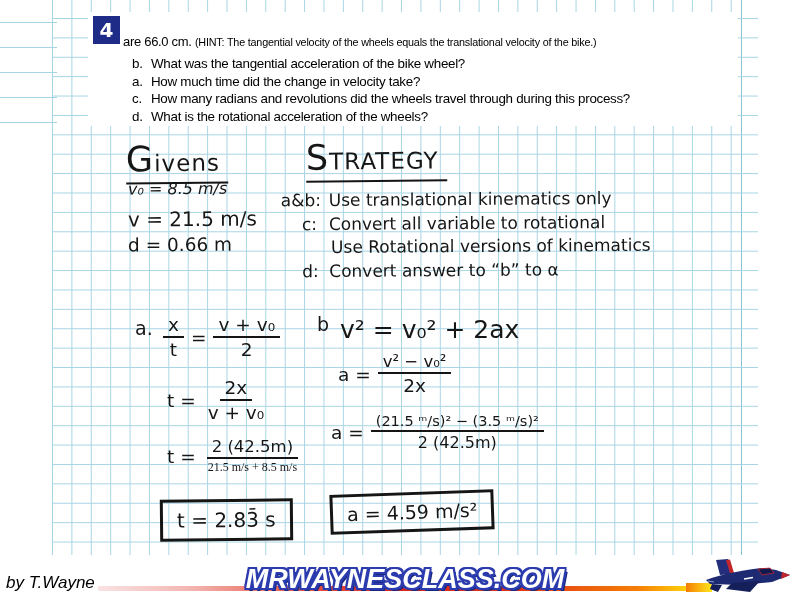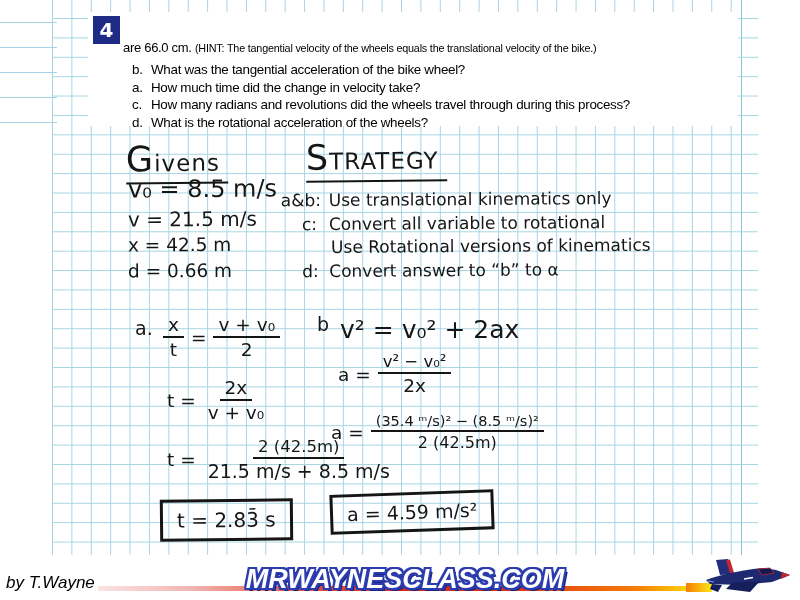--- a/index.html
+++ b/index.html
@@ -16,39 +16,39 @@
   .grid-stubs{position:absolute;left:0;top:22px;width:57px;height:104px;z-index:0;
     background-image:linear-gradient(to bottom,#a6d4e4 1px,transparent 1px);
     background-size:100% 25px;}
   
   .problem-box{position:absolute;left:88px;top:12px;width:650px;height:114px;background:#fff;z-index:1;}
   .badge{position:absolute;left:93px;top:16px;width:27px;height:28px;background:#1e2b87;z-index:3;
     color:#fff;font-weight:bold;font-size:20px;line-height:28px;text-align:center;
     font-family:"DejaVu Sans",sans-serif;}
   .problem-text{position:absolute;left:123px;top:21px;width:622px;z-index:2;color:#000;}
   .p-line1{font-size:13px;letter-spacing:-0.4px;white-space:nowrap;}
-  .p-line2{font-size:13px;letter-spacing:-0.3px;white-space:nowrap;margin-top:19px;}
+  .p-line2{font-size:13px;letter-spacing:-0.3px;white-space:nowrap;margin-top:13px;}
   .p-hint{font-size:10.8px;letter-spacing:-0.2px;}
   .p-items{margin-top:6px;}
   .p-item{font-size:13.4px;letter-spacing:-0.3px;line-height:17.6px;white-space:nowrap;}
   .p-item .lbl{display:inline-block;margin-left:9px;width:19px;}
   
   .hand{font-family:"DejaVu Sans",sans-serif;color:#161616;z-index:2;position:absolute;}
   .hand-heading{font-size:23px;letter-spacing:1px;border-bottom:2px solid #141414;
     padding:0 8px 3px 0;transform:rotate(-0.6deg);}
   .hand-heading::first-letter{font-size:35px;}
   .given-line{line-height:26px;font-size:18.5px;white-space:nowrap;transform:rotate(-0.4deg);}
   .strat-row{line-height:23.5px;font-size:17px;white-space:nowrap;}
   .strat-row .lbl{display:inline-block;}
   .eq{display:flex;align-items:center;gap:7px;font-size:18.5px;white-space:nowrap;}
   .frac{display:inline-flex;flex-direction:column;align-items:center;vertical-align:middle;}
   .frac .num{padding:0 5px 1px 5px;border-bottom:2.2px solid #151515;}
   .frac .den{padding:1px 5px 0 5px;}
   .small-num .num{font-size:16.5px;text-align:center;}
-  .small-den .den{font-size:19px;}
+  .small-den .den{font-size:12px;font-family:Liberation Serif, serif;}
   .small-all .num{font-size:14.5px;}
   .small-all .den{font-size:16px;}
   .ans-box{border:3px solid #151515;padding:6px 14px;font-size:20px;white-space:nowrap;
     background:transparent;}
   
   .byline{position:absolute;left:6px;top:573px;font-size:17px;font-style:italic;font-weight:normal;
     color:#000;z-index:2;white-space:nowrap;}
   .stripe{position:absolute;left:98px;top:586px;width:612px;height:5px;z-index:1;
     background:linear-gradient(to right,#fae3e3 0%,#f3b6b2 15%,#e85a4a 32%,#d7251f 50%,
                #e03318 68%,#f57d05 88%,#ffd90a 97%);}
@@ -79,23 +79,22 @@
     <div class="p-items">
       <div class="p-item"><span class="lbl">b.</span><span>What was the tangential acceleration of the bike wheel?</span></div>
       <div class="p-item"><span class="lbl">a.</span><span>How much time did the change in velocity take?</span></div>
       <div class="p-item"><span class="lbl">c.</span><span>How many radians and revolutions did the wheels travel through during this process?</span></div>
       <div class="p-item"><span class="lbl">d.</span><span>What is the rotational acceleration of the wheels?</span></div>
     </div>
   </div>
 
   <div class="hand hand-heading" style="left:126px;top:139px;">Givens</div>
   <div class="hand" style="left:128px;top:176px;">
-    <div class="given-line" style="font-size:24px;">v₀ = 8.5 m/s</div>
+    <div class="given-line" style="font-size:16px;font-style:italic;">v₀ = 8.5 m/s</div>
     <div class="given-line" style="font-size:20px;margin-top:4px;">v = 21.5 m/s</div>
-    <div class="given-line">x = 42.5 m</div>
     <div class="given-line">d = 0.66 m</div>
   </div>
 
   <div class="hand hand-heading" style="left:306px;top:137px;text-transform:uppercase;">Strategy</div>
   <div class="hand" style="left:281px;top:188px;transform:rotate(-0.4deg);">
     <div class="strat-row"><span class="lbl" style="width:48px;">a&amp;b:</span><span>Use translational kinematics only</span></div>
     <div class="strat-row" style="margin-left:21px;"><span class="lbl" style="width:27px;">c:</span><span>Convert all variable to rotational</span></div>
     <div class="strat-row" style="margin-left:50px;"><span>Use Rotational versions of kinematics</span></div>
     <div class="strat-row" style="margin-left:21px;"><span class="lbl" style="width:27px;">d:</span><span>Convert answer to “b” to α</span></div>
   </div>
@@ -133,21 +132,21 @@
   <div class="hand eq small-num" style="left:338px;top:352px;">
     <span>a =</span>
     <span class="frac">
         <span class="num">v² − v₀²</span>
         <span class="den">2x</span>
       </span>
   </div>
   <div class="hand eq small-all" style="left:331px;top:413px;">
     <span>a =</span>
     <span class="frac">
-        <span class="num">(35.4 ᵐ/s)² − (8.5 ᵐ/s)²</span>
+        <span class="num">(21.5 ᵐ/s)² − (3.5 ᵐ/s)²</span>
         <span class="den">2 (42.5m)</span>
       </span>
   </div>
   <div class="hand ans-box" style="left:330px;top:492px;font-size:19px;transform:rotate(-2deg);">a = 4.59 m/s²</div>
 
   <div class="byline">by T.Wayne</div>
   <div class="stripe"></div>
   <div class="exhaust"></div>
   <div class="site-logo">MRWAYNESCLASS.COM</div>
   <svg class="jet" viewBox="0 0 90 40">

